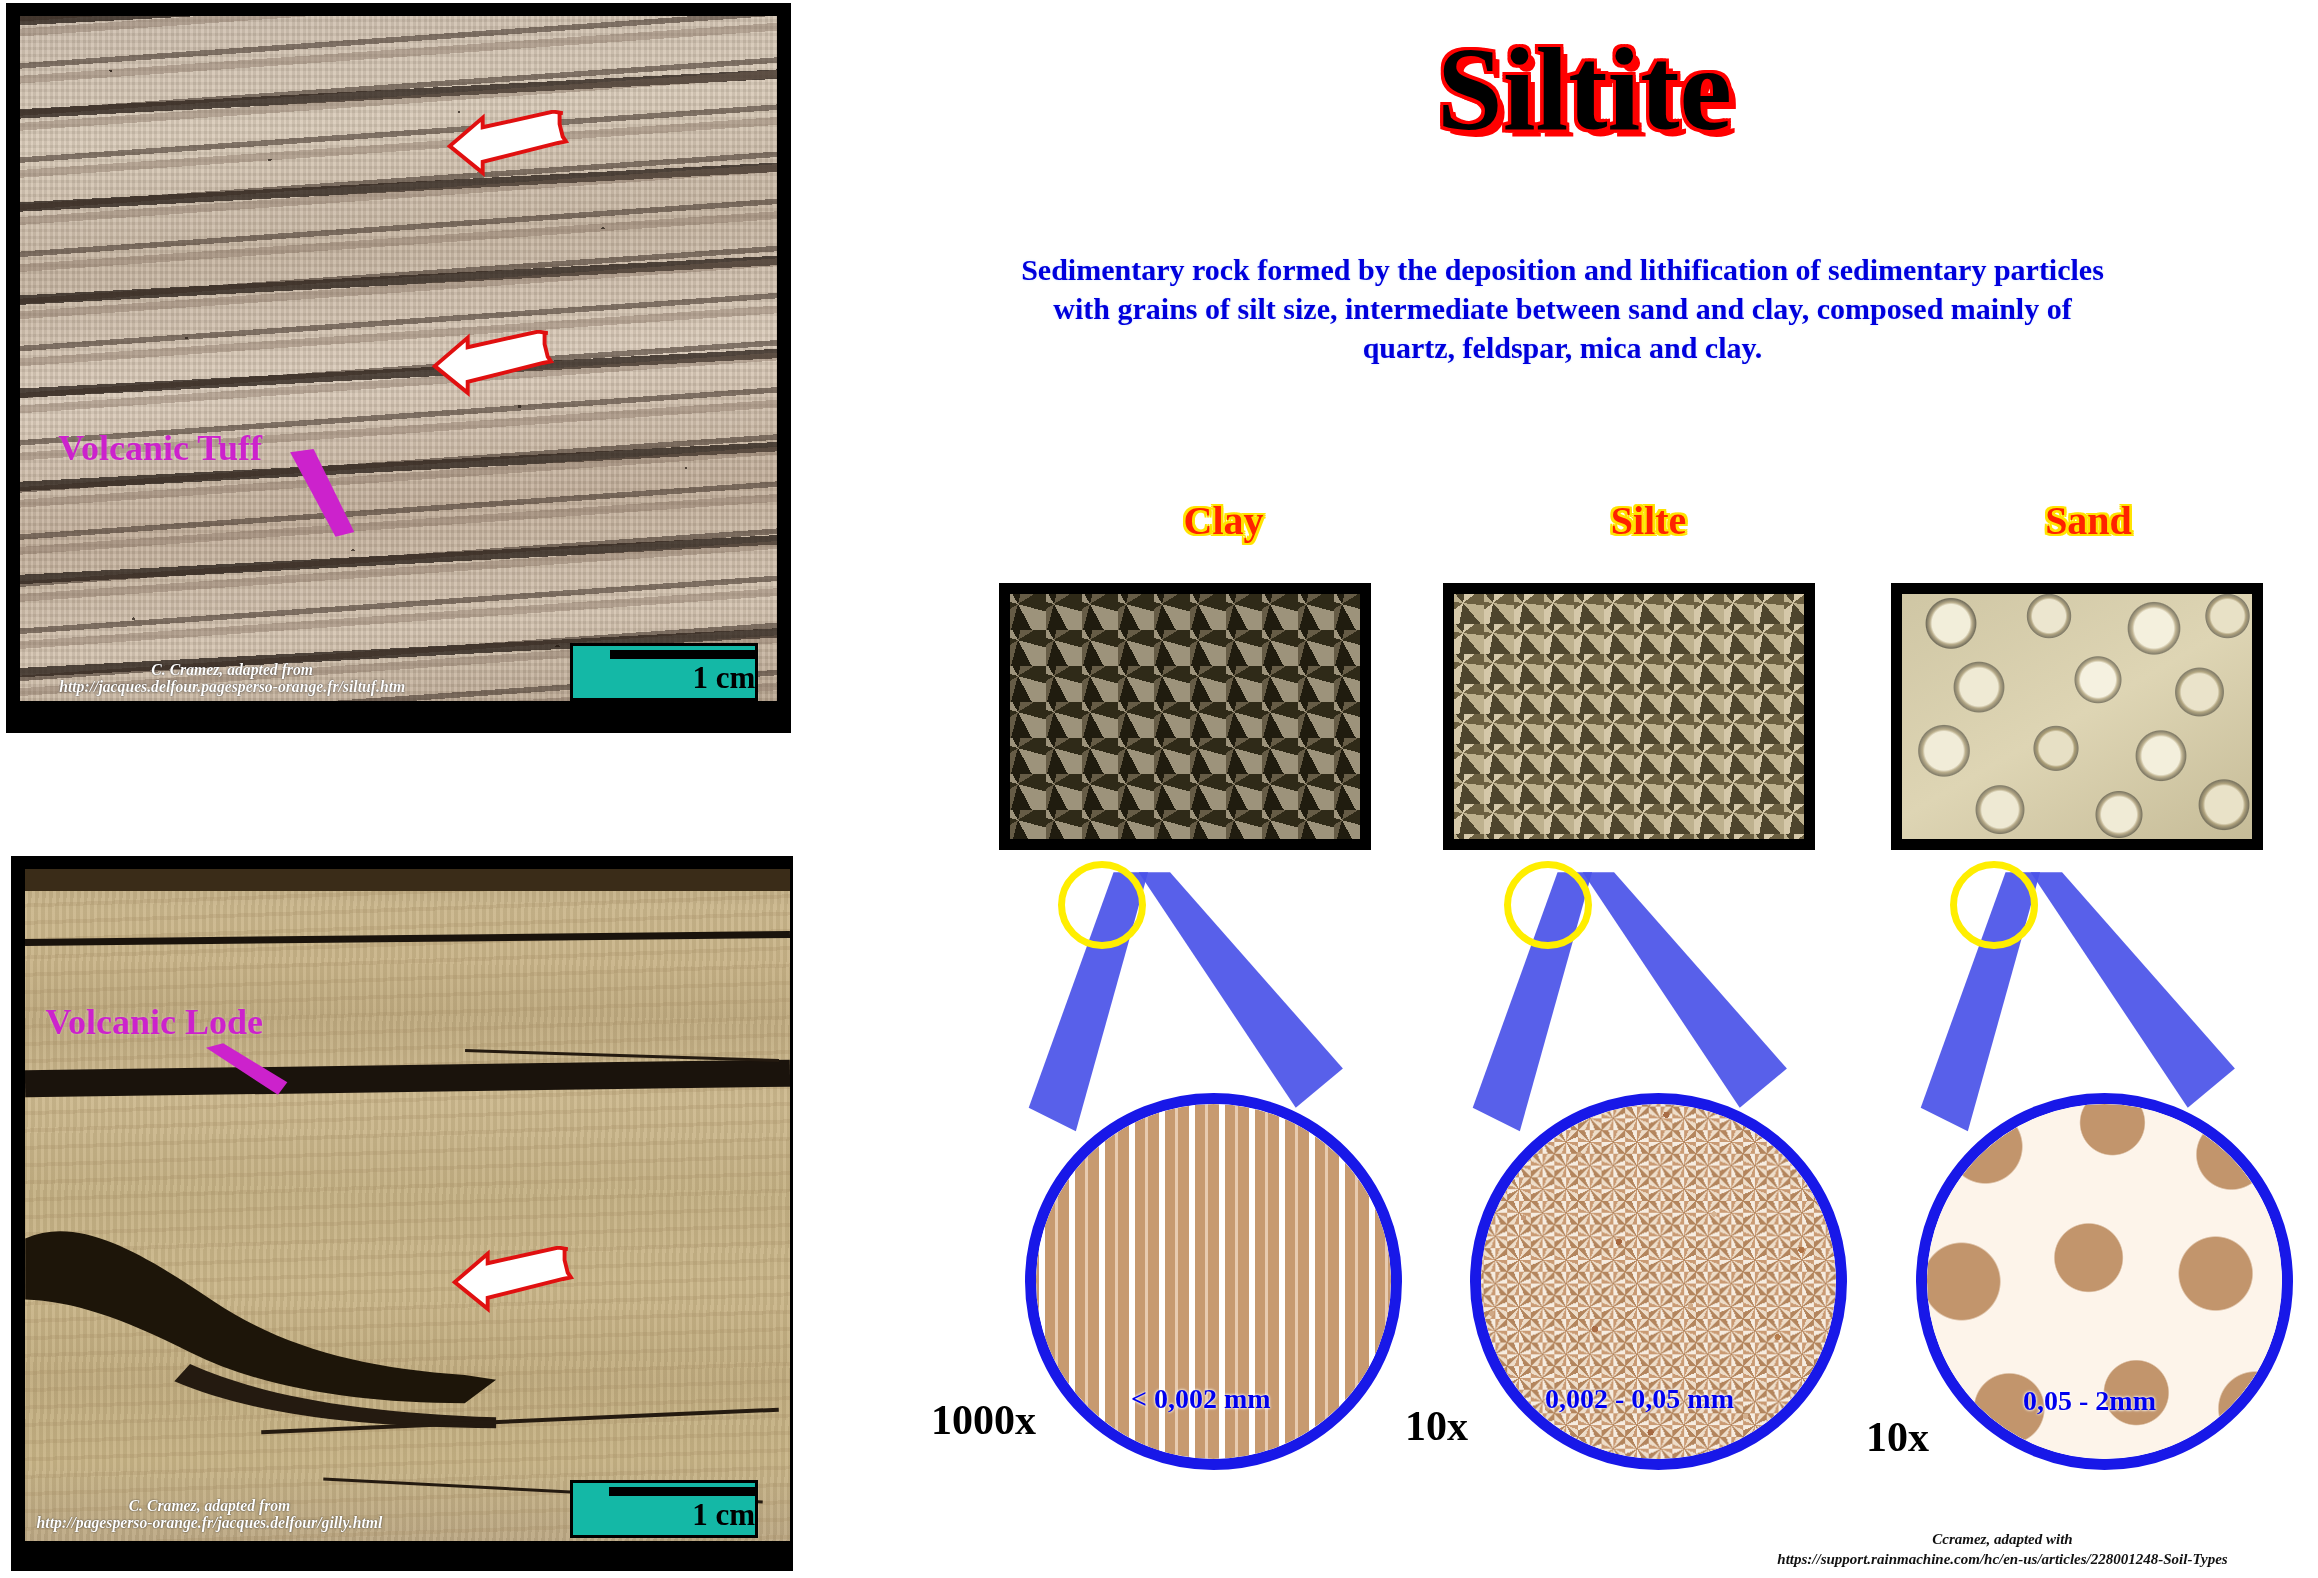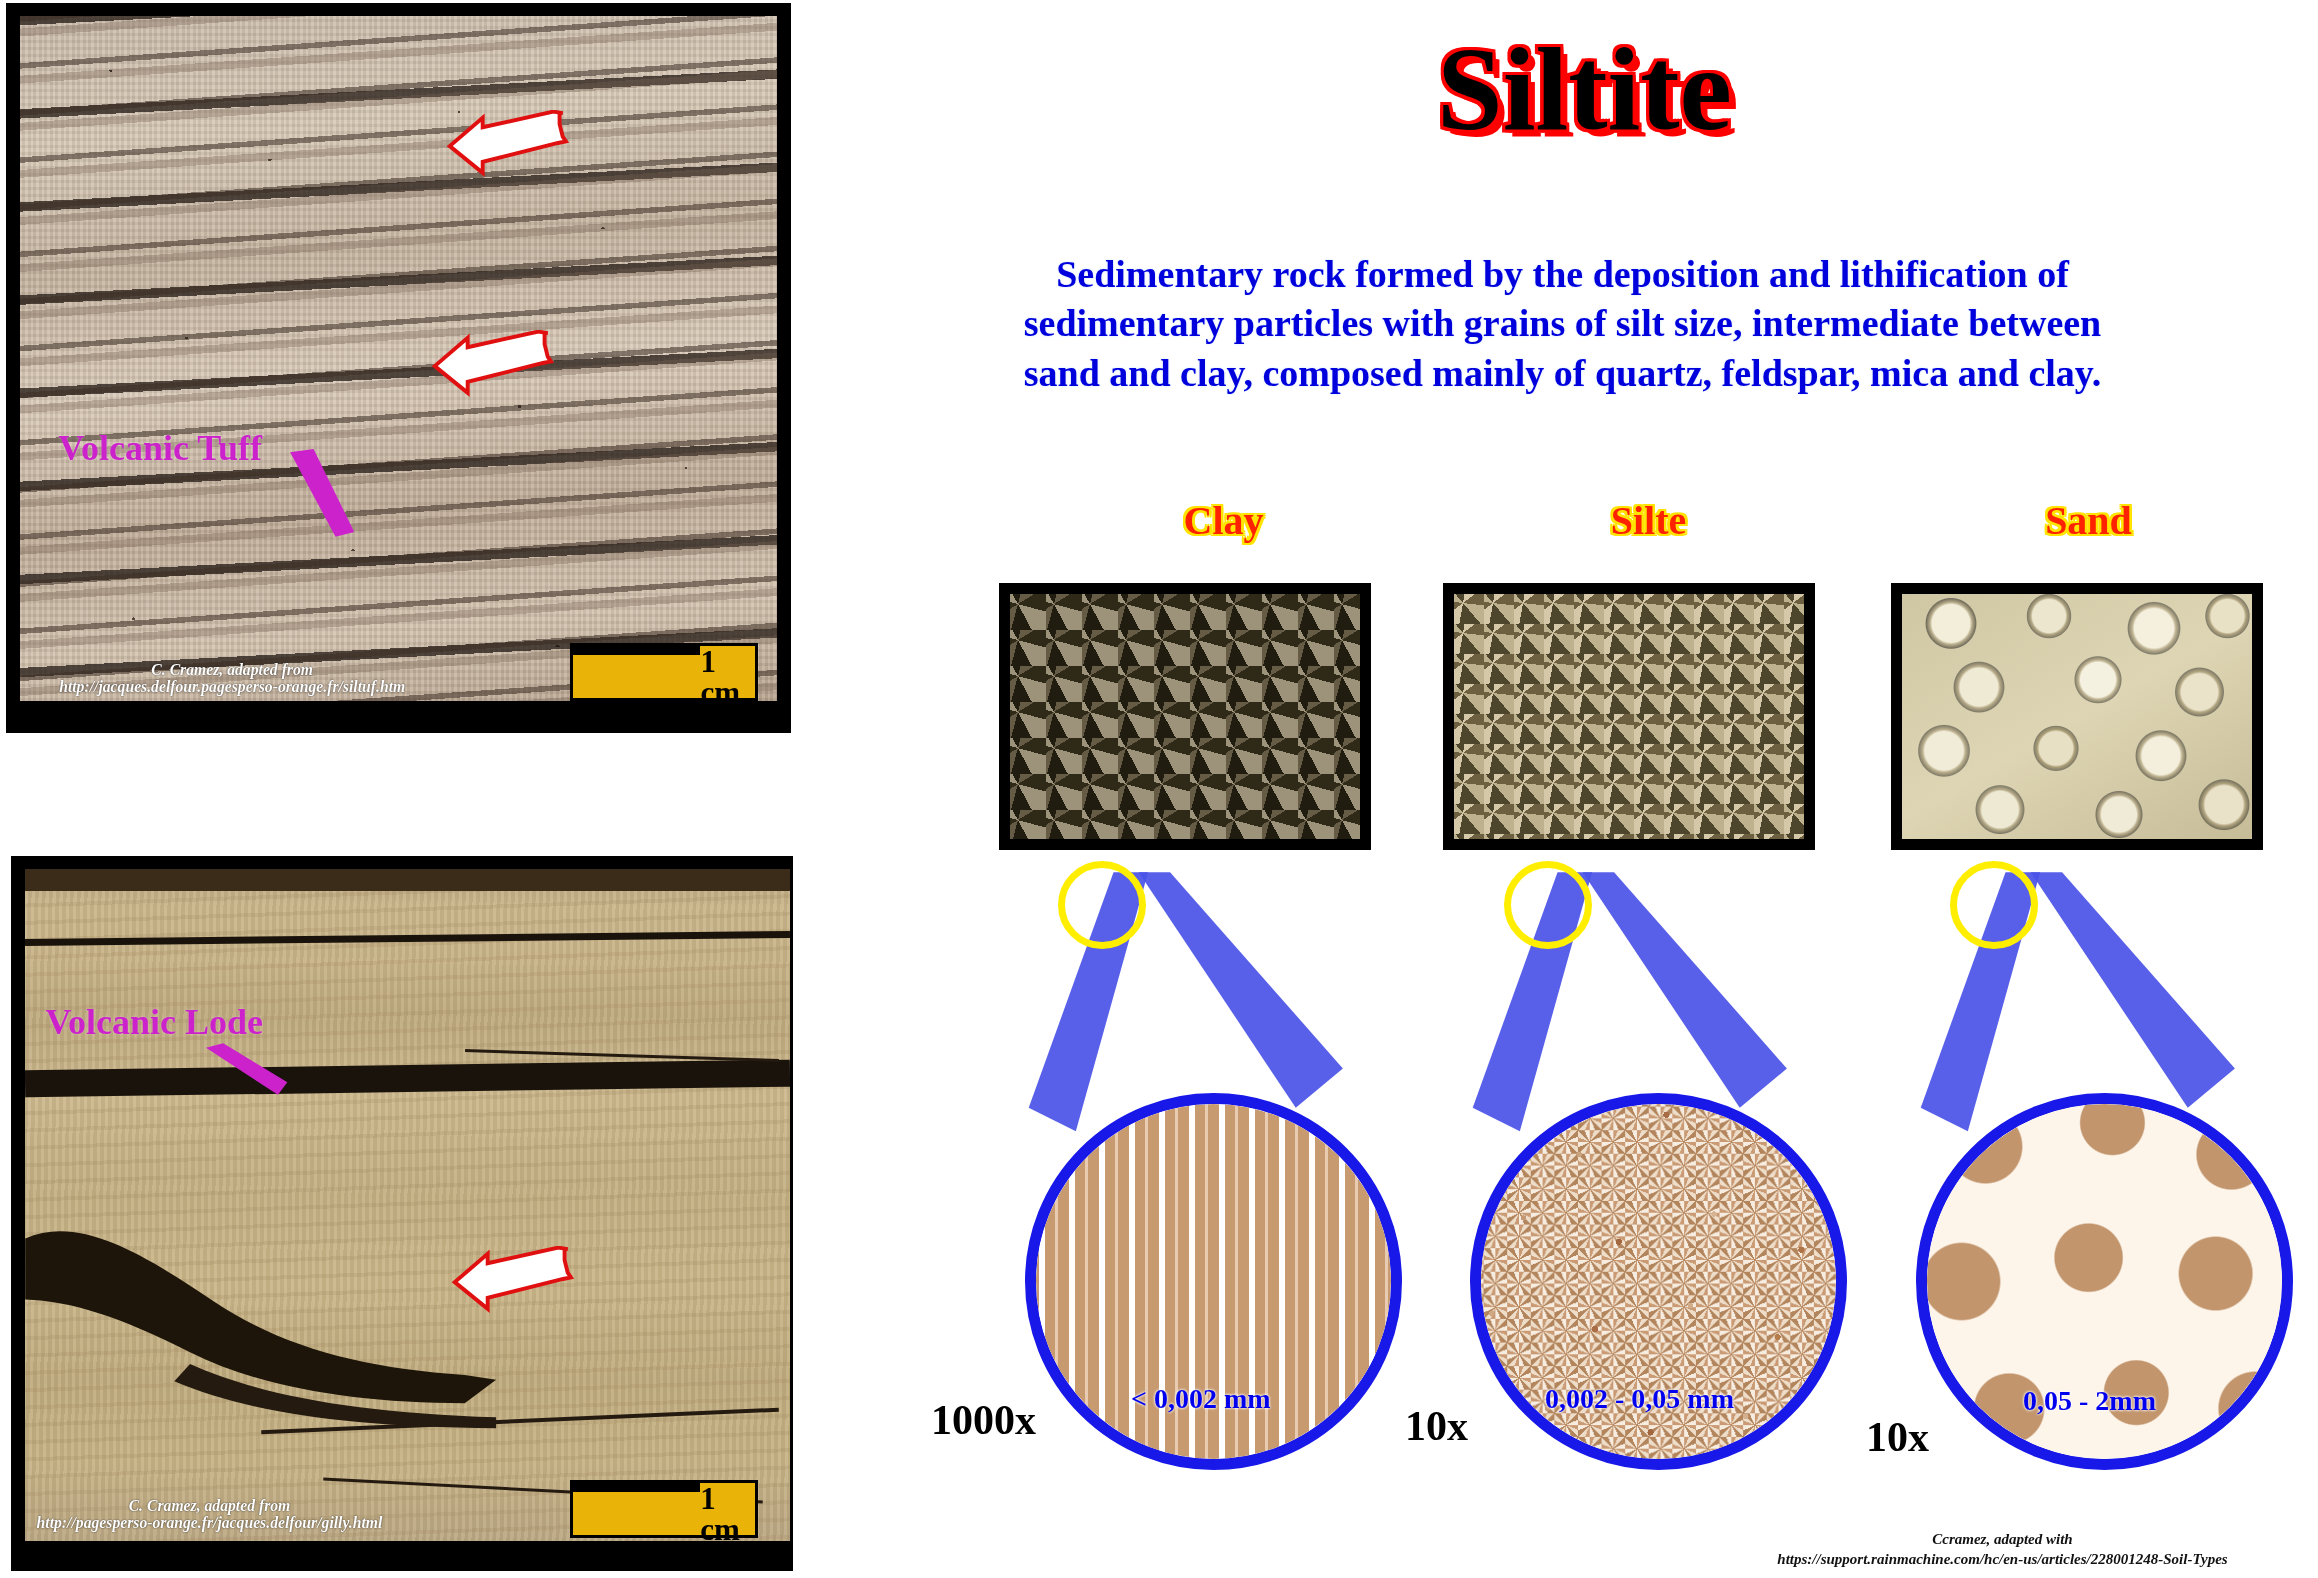--- a/index.html
+++ b/index.html
@@ -57,23 +57,23 @@
         rgba(255,255,255,.06) 0 3.1px, rgba(0,0,0,.05) 3.1px 7px),
       linear-gradient(180deg,
         #bda981 0%, #cbb78c 6%, #c9b488 14%,
         #c0ab80 22%, #cdb98e 34%, #c5b184 48%,
         #cbb78a 62%, #c1ac7f 76%, #c8b486 88%, #bca884 100%);
   }
   .band-dark{position:absolute;background:#1a130c;}
   .crack{position:absolute;background:#241a10;}
 
   
-  .scalebox{position:absolute;background:#eab308;border:3.9px solid #000;
-            box-sizing:border-box;display:flex;flex-direction:row;
-            align-items:flex-start;justify-content:center;}
+  .scalebox{position:absolute;background:#14b8a6;border:3.9px solid #000;
+            box-sizing:border-box;display:flex;flex-direction:column;
+            align-items:flex-end;justify-content:center;}
   .scalebar{background:#000;width:80%;height:9.4px;margin-bottom:3.1px;}
   .scaletxt{font-weight:bold;font-size:31px;line-height:1;color:#000;
             font-family:"Liberation Serif", serif;}
 
   
   .credit{position:absolute;color:#ffffff;font-style:italic;font-weight:bold;
           font-size:15.7px;line-height:1.12;text-align:center;
           font-family:"Liberation Serif", serif;
           text-shadow:0 0 1.6px rgba(0,0,0,.85);}
 
@@ -87,21 +87,21 @@
   .title-siltite{
     position:absolute;font-weight:bold;font-size:118px;line-height:1;
     color:#000;white-space:nowrap;
     font-family:"Liberation Serif", serif;
     text-shadow:
       3.1px 0 0 #ff0000, -3.1px 0 0 #ff0000, 0 3.1px 0 #ff0000, 0 -3.1px 0 #ff0000,
       3.1px 3.1px 0 #ff0000, -3.1px -3.1px 0 #ff0000, 3.1px -3.1px 0 #ff0000, -3.1px 3.1px 0 #ff0000,
       7px 7px 0 #ff0000;
   }
   .desc{
-    position:absolute;color:#0000dd;font-weight:bold;font-size:38px;
+    position:absolute;color:#0000dd;font-weight:bold;font-size:30px;
     line-height:1.30;text-align:center;
     font-family:"Liberation Serif", serif;
     text-shadow:0 0 2.4px #cfe4ff;
   }
   .grain-title{
     position:absolute;font-weight:bold;font-size:40px;line-height:1;
     color:#ff2200;white-space:nowrap;text-align:center;
     font-family:"Liberation Serif", serif;
     text-shadow:
       2.4px 0 0 #ffe400, -2.4px 0 0 #ffe400, 0 2.4px 0 #ffe400, 0 -2.4px 0 #ffe400,

